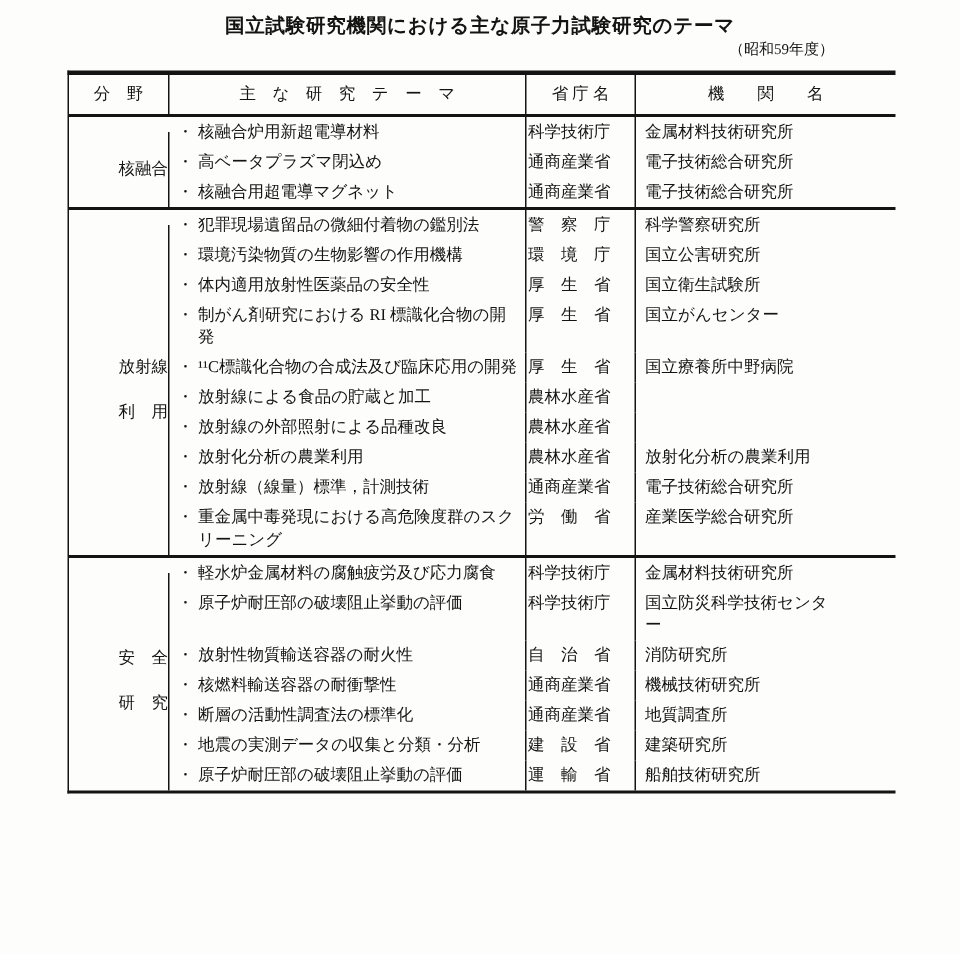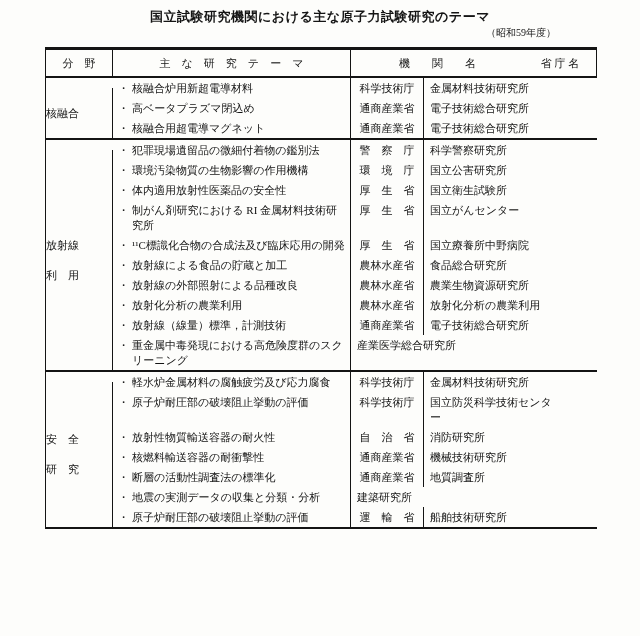--- a/index.html
+++ b/index.html
@@ -31,52 +31,52 @@
   .header-row { display:flex; border-bottom:2px solid #141414; height:28px; align-items:stretch; }
   .hcell { display:flex; align-items:center; justify-content:center; text-align:center; }
   .hcell.c-field    { width:67px;  border-right:1.5px solid #141414; }
   .hcell.c-theme    { width:238px; border-right:1.5px solid #141414; }
   .hcell.c-ministry { width:73px;  border-right:1.5px solid #141414; }
   .hcell.c-inst     { flex:1; }
   .section { display:flex; border-bottom:2px solid #141414; align-items:stretch; }
   .section:last-child { border-bottom:none; }
   .cell-field {
     width:67px; border-right:1.5px solid #141414;
-    display:flex; flex-direction:column; justify-content:center; align-items:flex-start;
+    display:flex; flex-direction:column; justify-content:center; align-items:flex-end;
     gap:15px;
     margin-top:10px;
   }
   .rows { flex:1; display:flex; flex-direction:column; }
   .row { display:flex; align-items:stretch; }
   .cell-theme {
     width:238px; border-right:1.5px solid #141414;
     padding:2.5px 2px 2.5px 5px;
   }
   .theme-inner { display:flex; }
   .bullet { width:14px; flex:none; }
   .theme-text { flex:1; }
   .cell-ministry {
     width:73px; border-right:1.5px solid #141414;
-    text-align:center; padding:2.5px 1px;
+    text-align:left; padding:2.5px 1px;
     white-space:nowrap;
   }
   .cell-inst { flex:1; padding:2.5px 38px 2.5px 6px; }
 </style>
 </head>
 <body>
 
 <div class="page-title">国立試験研究機関における主な原子力試験研究のテーマ</div>
 <div class="subtitle">（昭和59年度）</div>
 
 <div class="doc-table">
   <div class="header-row">
     <div class="hcell c-field">分　野</div>
     <div class="hcell c-theme">主　な　研　究　テ　ー　マ</div>
+    <div class="hcell c-ministry">省 庁 名</div>
     <div class="hcell c-inst">機　　関　　名</div>
-    <div class="hcell c-ministry">省 庁 名</div>
   </div>
   <div id="table-body">
   <div class="section">
     <div class="cell-field">
           <div class="field-line">核融合</div>
         </div>
     <div class="rows">
   <div class="row">
     <div class="cell-theme">
       <div class="theme-inner">
@@ -148,21 +148,21 @@
       </div>
     </div>
     <div class="cell-ministry">厚　生　省</div>
     <div class="cell-inst">国立衛生試験所</div>
   </div>
 
   <div class="row">
     <div class="cell-theme">
       <div class="theme-inner">
         <span class="bullet">・</span>
-        <span class="theme-text">制がん剤研究における RI 金属材料技術研究所</span>
+        <span class="theme-text">制がん剤研究における RI 標識化合物の開発</span>
       </div>
     </div>
     <div class="cell-ministry">厚　生　省</div>
     <div class="cell-inst">国立がんセンター</div>
   </div>
 
   <div class="row">
     <div class="cell-theme">
       <div class="theme-inner">
         <span class="bullet">・</span>
@@ -174,32 +174,30 @@
   </div>
 
   <div class="row">
     <div class="cell-theme">
       <div class="theme-inner">
         <span class="bullet">・</span>
         <span class="theme-text">放射線による食品の貯蔵と加工</span>
       </div>
     </div>
     <div class="cell-ministry">農林水産省</div>
-    <div class="cell-inst">食品総合研究所</div>
   </div>
 
   <div class="row">
     <div class="cell-theme">
       <div class="theme-inner">
         <span class="bullet">・</span>
         <span class="theme-text">放射線の外部照射による品種改良</span>
       </div>
     </div>
     <div class="cell-ministry">農林水産省</div>
-    <div class="cell-inst">農業生物資源研究所</div>
   </div>
 
   <div class="row">
     <div class="cell-theme">
       <div class="theme-inner">
         <span class="bullet">・</span>
         <span class="theme-text">放射化分析の農業利用</span>
       </div>
     </div>
     <div class="cell-ministry">農林水産省</div>
@@ -217,20 +215,21 @@
     <div class="cell-inst">電子技術総合研究所</div>
   </div>
 
   <div class="row">
     <div class="cell-theme">
       <div class="theme-inner">
         <span class="bullet">・</span>
         <span class="theme-text">重金属中毒発現における高危険度群のスクリーニング</span>
       </div>
     </div>
+    <div class="cell-ministry">労　働　省</div>
     <div class="cell-inst">産業医学総合研究所</div>
   </div>
 </div>
   </div>
 
   <div class="section">
     <div class="cell-field">
           <div class="field-line">安　全</div>
           <div class="field-line">研　究</div>
         </div>
@@ -290,20 +289,21 @@
     <div class="cell-inst">地質調査所</div>
   </div>
 
   <div class="row">
     <div class="cell-theme">
       <div class="theme-inner">
         <span class="bullet">・</span>
         <span class="theme-text">地震の実測データの収集と分類・分析</span>
       </div>
     </div>
+    <div class="cell-ministry">建　設　省</div>
     <div class="cell-inst">建築研究所</div>
   </div>
 
   <div class="row">
     <div class="cell-theme">
       <div class="theme-inner">
         <span class="bullet">・</span>
         <span class="theme-text">原子炉耐圧部の破壊阻止挙動の評価</span>
       </div>
     </div>

